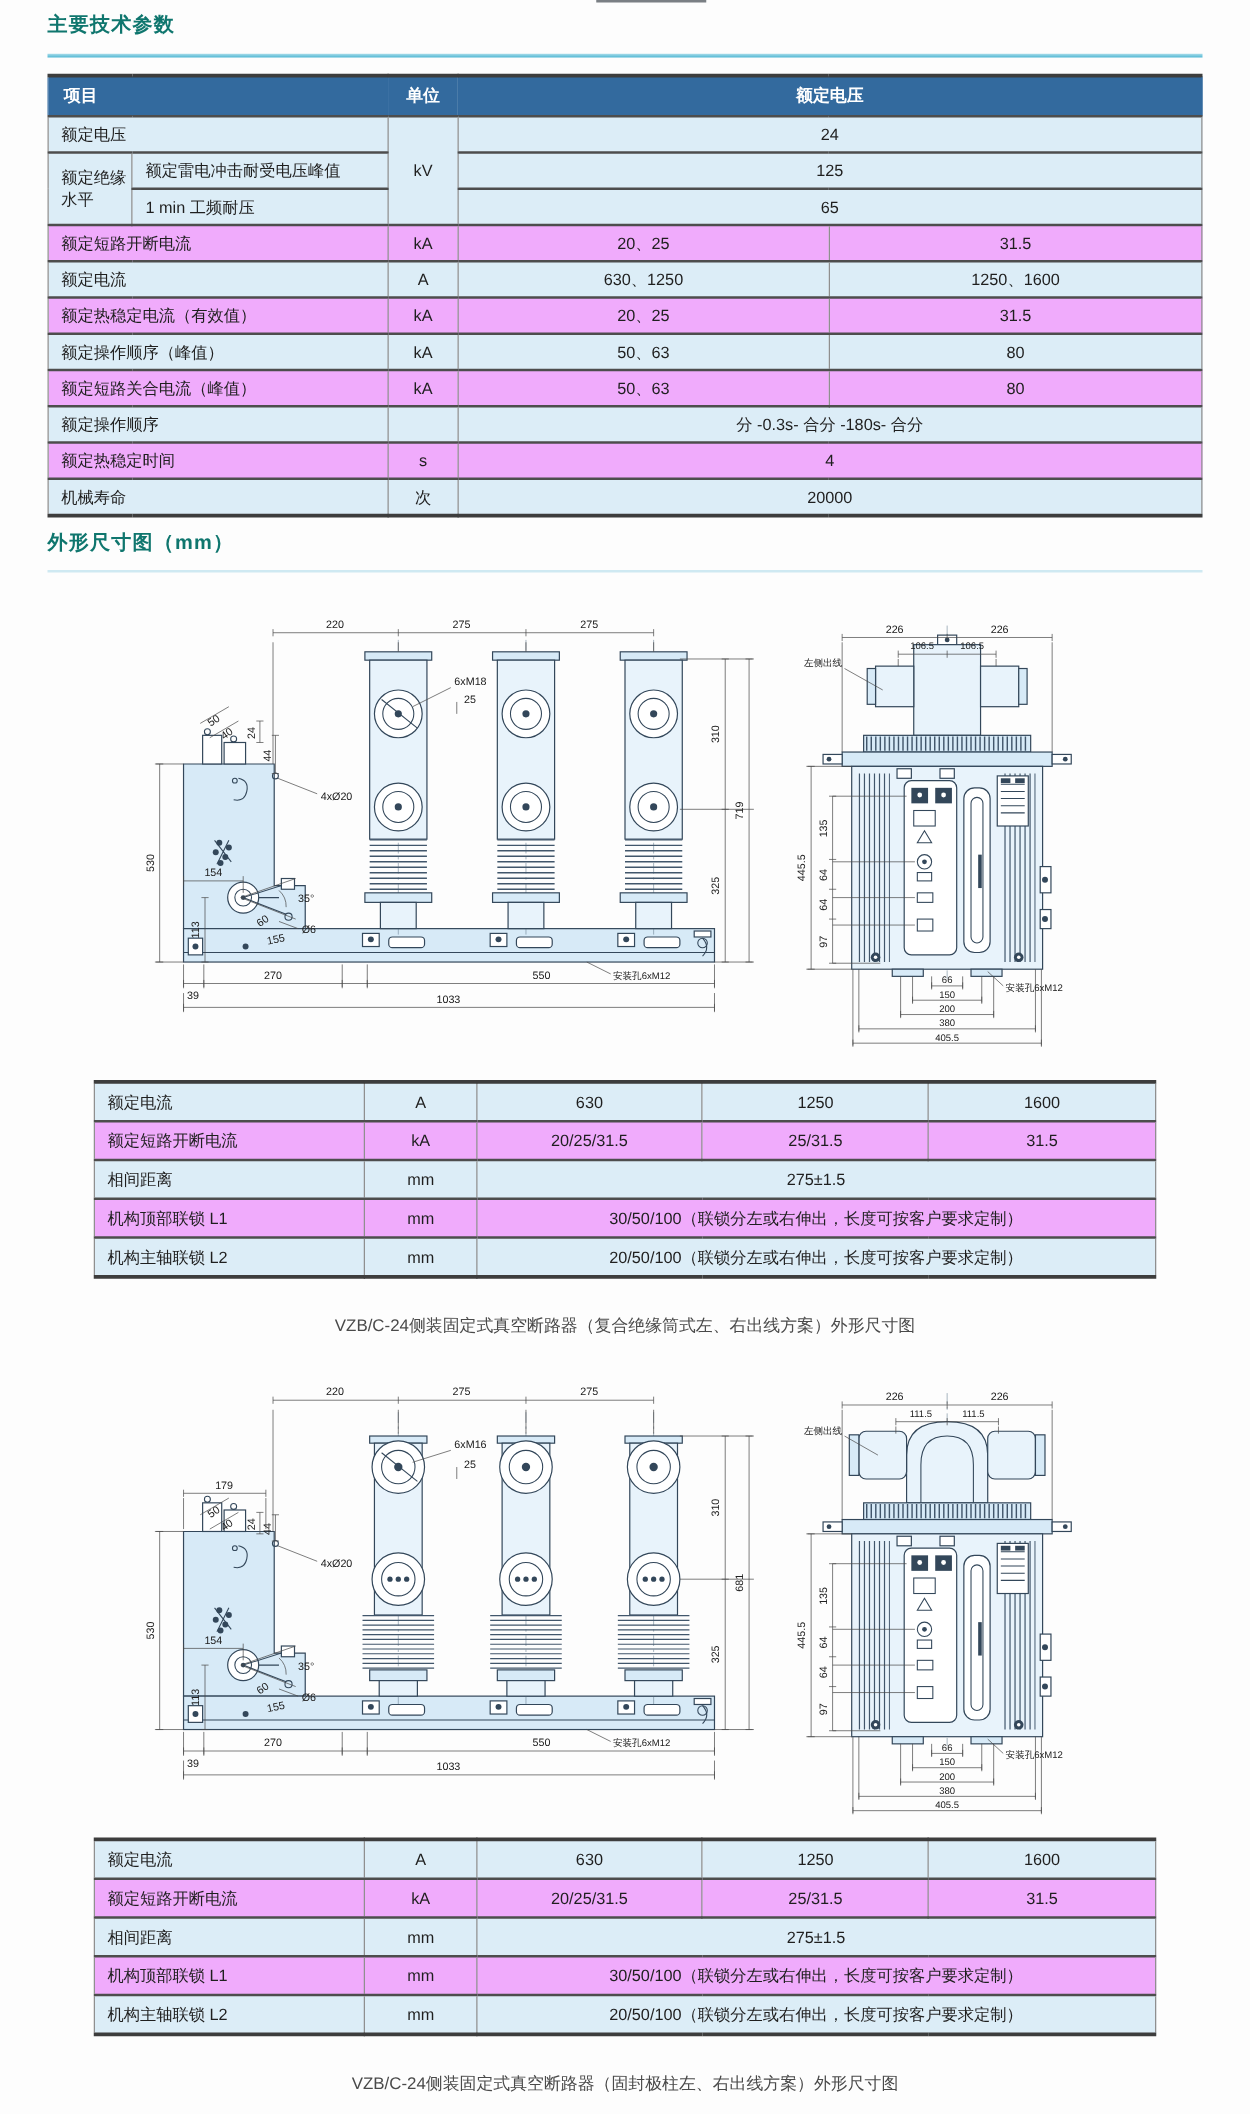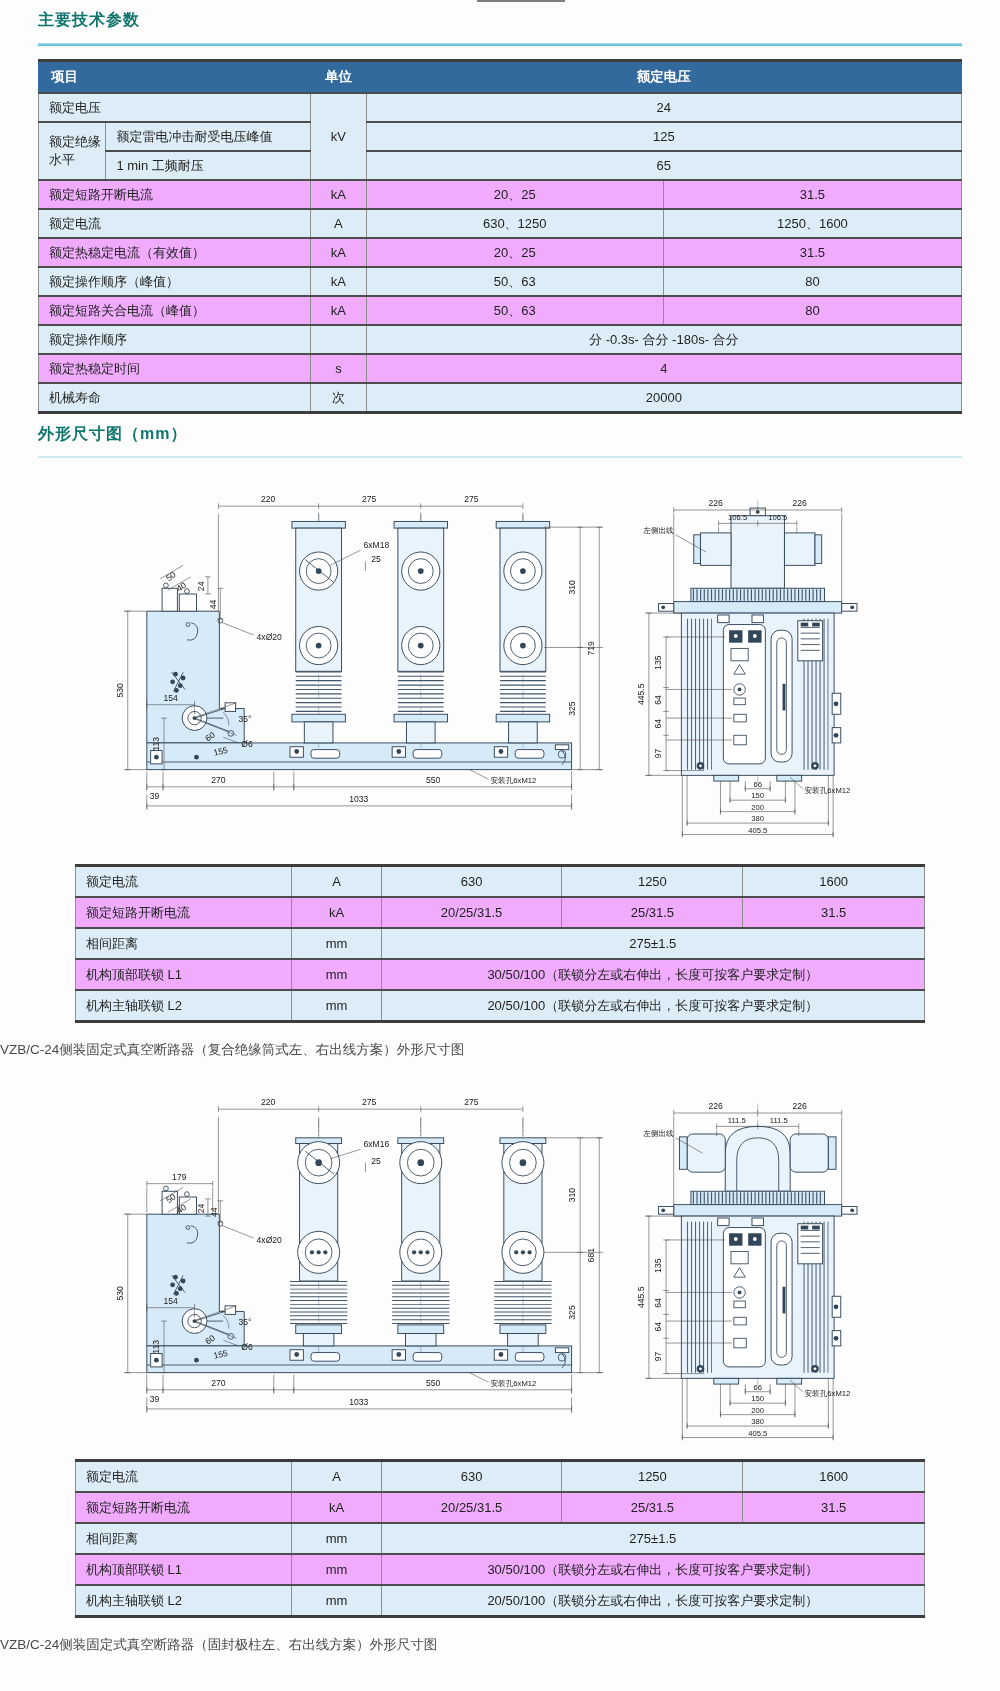--- a/index.html
+++ b/index.html
@@ -22,21 +22,21 @@
   .ptable td{height:27px;}
   .dtable td{height:29px;}
   .ptable th{background:#336a9e;color:#fff;height:30px;font-size:13.5px;border-color:#336a9e;border-top:none;}
   .ptable th.first{text-align:left;padding-left:12px;}
   td.lab{text-align:left;padding-left:10px;}
   tr.lt td{background:#dcedf7;}
   tr.wt td{background:#f0abfc;}
 
   .fig{display:block;width:840px;margin:10px auto 0;}
   .fig.second{margin-top:12px;}
-  .fig-cap{text-align:left;color:#4a4a4a;font-size:13.5px;margin-top:18px;}
+  .fig-cap{text-align:center;color:#4a4a4a;font-size:13.5px;margin-top:29px;}
   .dtable.t3{margin-top:14px;}
 
   
   .s-ol {fill:#d7eaf7;stroke:#33475a;stroke-width:1;}
   .s-ol2{fill:#e8f3fb;stroke:#33475a;stroke-width:1;}
   .s-wh {fill:#ffffff;stroke:#33475a;stroke-width:1;}
   .s-ln {fill:none;stroke:#33475a;stroke-width:0.9;}
   .s-dk {fill:#33475a;stroke:none;}
   .s-dim{fill:none;stroke:#4a4a4a;stroke-width:0.6;}
   .s-cl {fill:none;stroke:#6e8396;stroke-width:0.5;stroke-dasharray:9 3 2 3;}

